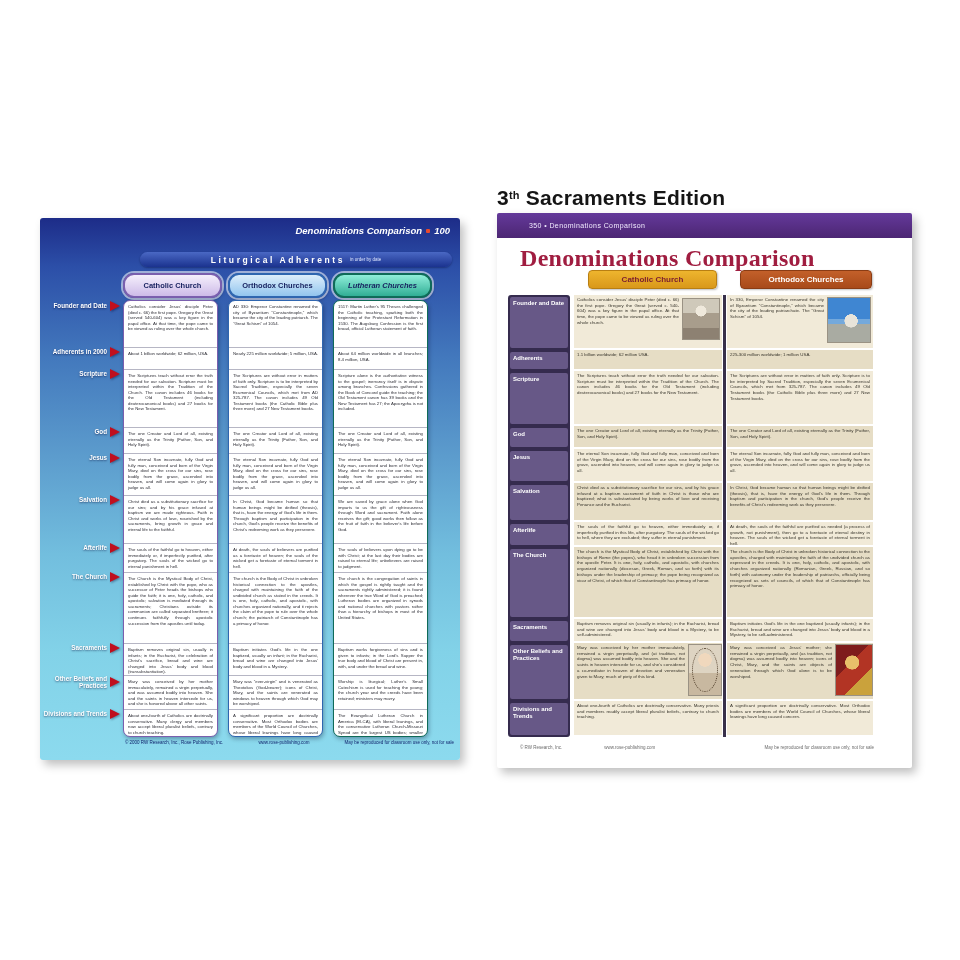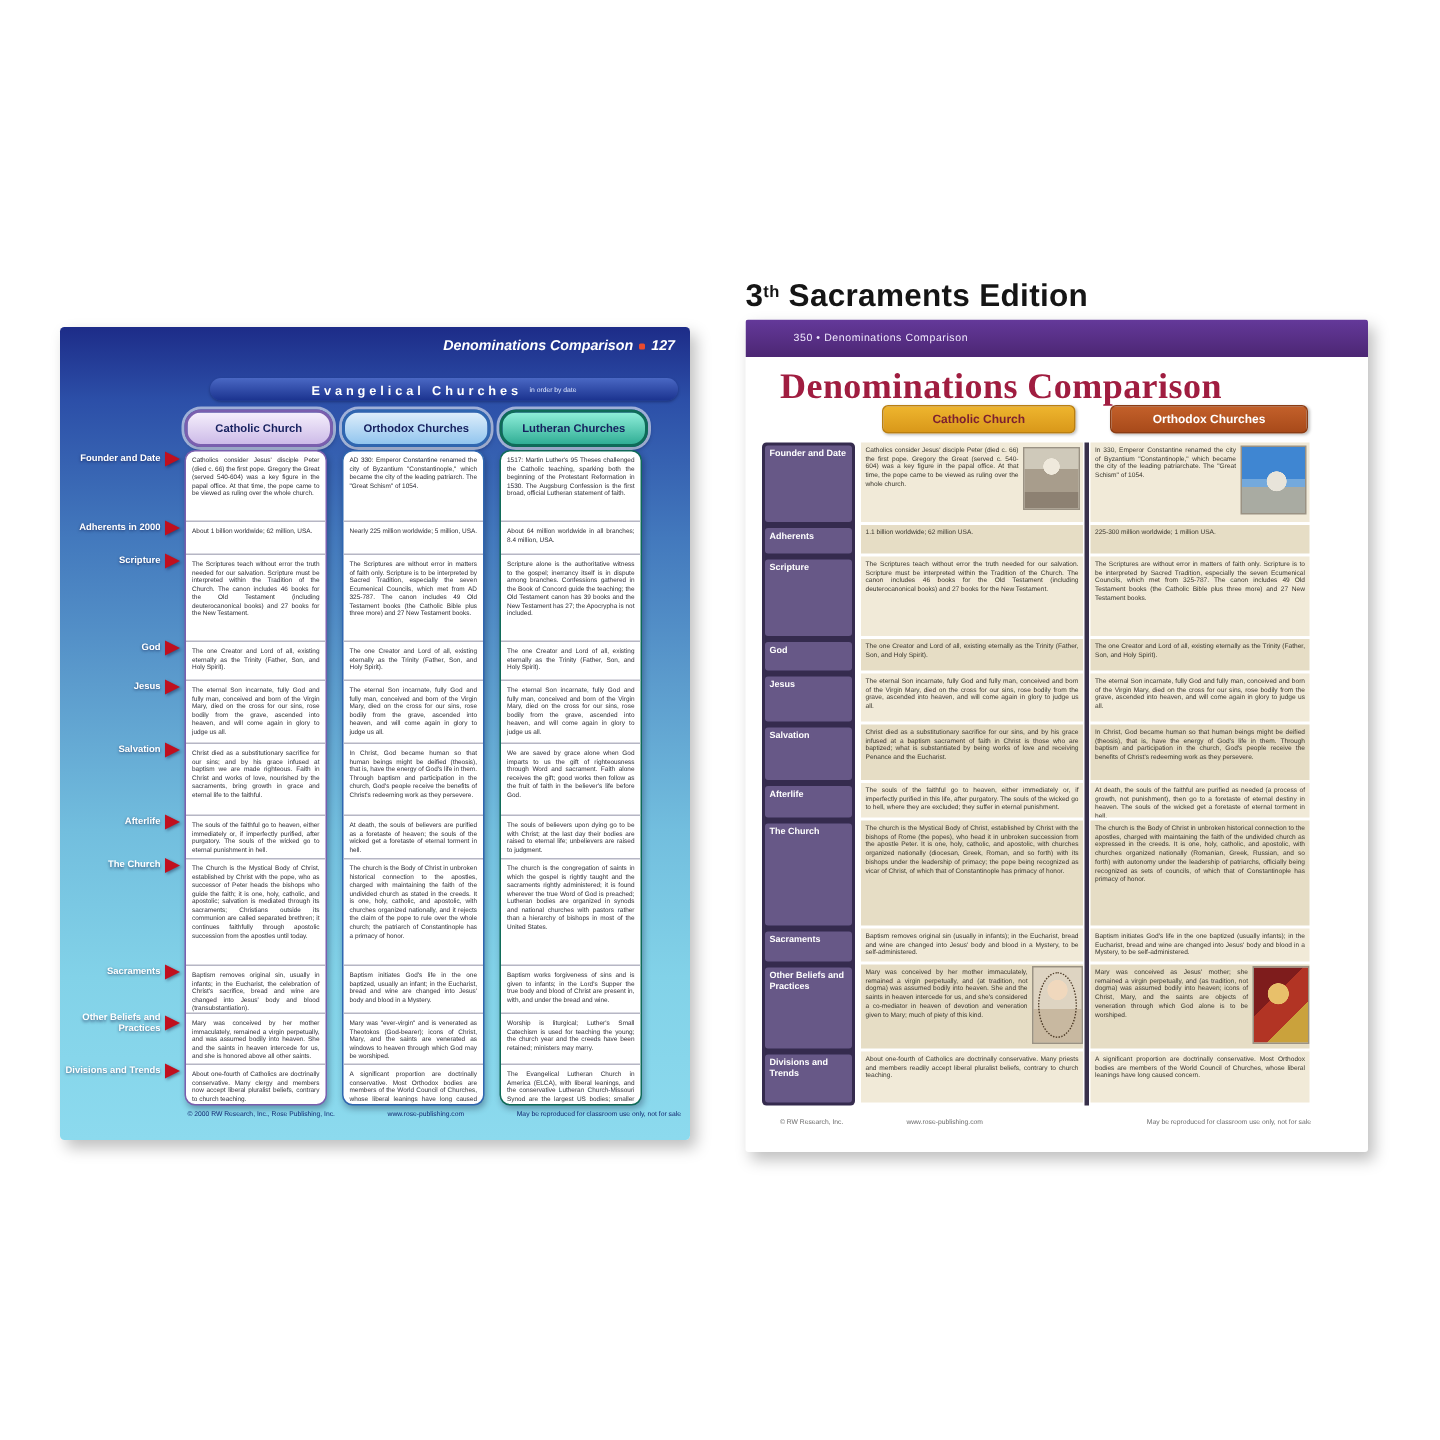--- a/index.html
+++ b/index.html
@@ -104,30 +104,30 @@
 <body>
 
 <div class="canvas">
 
   <div class="caption" id="cap-right"><span>3</span><sup>th</sup><span> Sacraments Edition</span></div>
 
   <div class="page-left">
     <div class="l-header">
       <span>Denominations Comparison</span>
       <span class="dot"></span>
-      <span>127</span>
+      <span>100</span>
     </div>
     <div class="l-band">
-      <span class="l-band-title">Evangelical Churches</span>
+      <span class="l-band-title">Liturgical Adherents</span>
       <span class="l-band-note">in order by date</span>
     </div>
     <div id="l-pills">
         <div class="l-pill l-pill-0" style="left: 83px;">Catholic Church</div>
         <div class="l-pill l-pill-1" style="left: 188px;">Orthodox Churches</div>
-        <div class="l-pill l-pill-2" style="left: 293px;">Lutheran Churches</div>
+        <div class="l-pill l-pill-2" style="left: 293px; font-style: italic;">Lutheran Churches</div>
       </div>
     <div id="l-labels">
         <div class="l-label" style="top: 83px;">
           <span class="txt">Founder and Date</span>
           <span class="arrow"></span>
         </div>
         <div class="l-label" style="top: 129px;">
           <span class="txt">Adherents in 2000</span>
           <span class="arrow"></span>
         </div>

